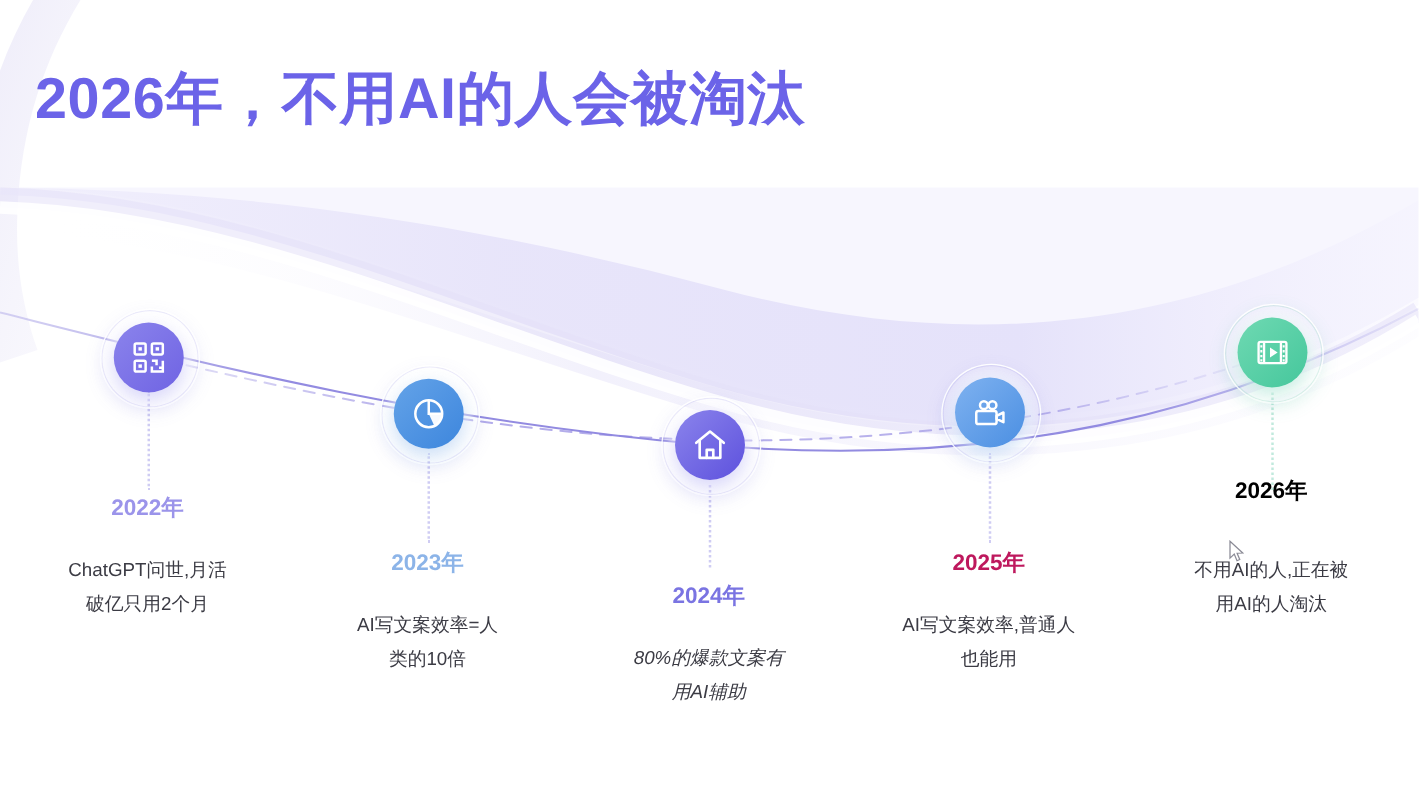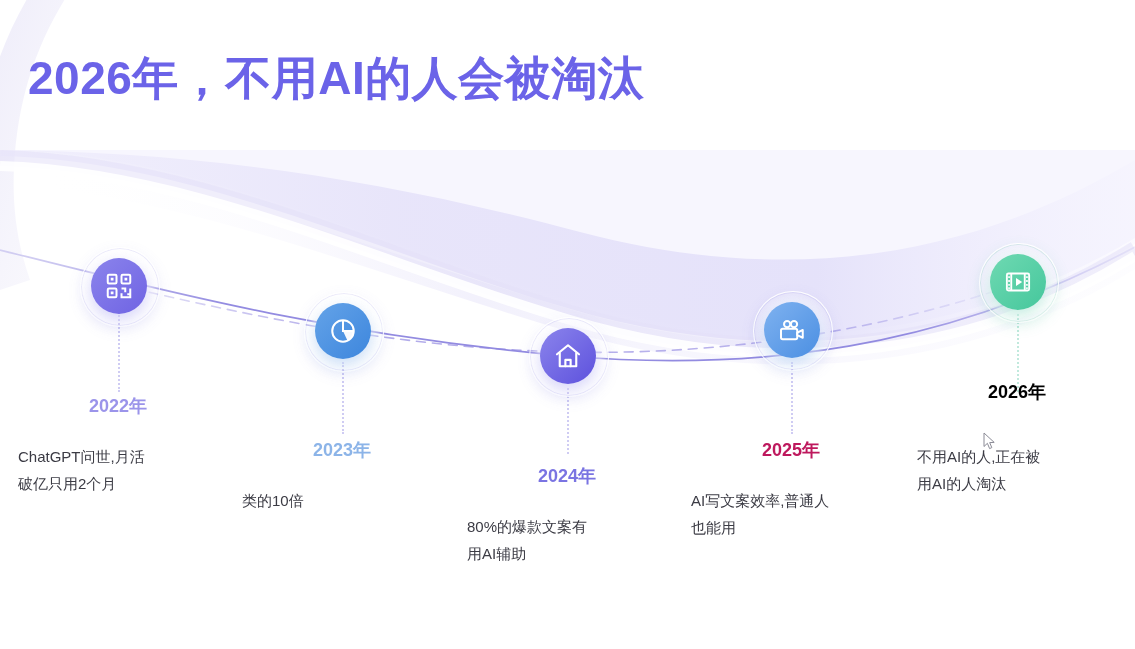--- a/index.html
+++ b/index.html
@@ -51,20 +51,21 @@
   .node-year{
     position:absolute;
     font-size:18px;font-weight:bold;
     white-space:nowrap;
     text-align:center;
   }
   .node-desc{
     position:absolute;
     font-size:15px;line-height:27px;
     color:#3b3b44;
+    text-align:center;
     white-space:nowrap;
   }
   .node-desc span{display:block;}
 
   
   .cursor{position:absolute;width:13px;height:19px;z-index:40;}
 </style>
 </head>
 <body>
 
@@ -164,36 +165,37 @@
     <div class="node-halo" style="left:304px;top:292px;"></div>
     <div class="node-circle" style="left:315px;top:303px;background:linear-gradient(135deg,#64a3e8 0%,#3d86dd 100%);box-shadow:0 6px 16px rgba(61,134,221,.28);">
       <svg class="node-icon" viewBox="0 0 24 24" fill="none" stroke="#ffffff" stroke-width="1.6">
         <circle cx="12" cy="12" r="8.6"></circle>
         <path d="M12 3.4V12h8.6"></path>
         <path d="M12 12 L20.6 12 A8.6 8.6 0 0 1 15.6 19.8 Z" fill="#ffffff" stroke="none" opacity="0.95"></path>
       </svg>
     </div>
     <div class="node-year" style="left:242px;top:438px;width:200px;color:#8cb4e8;">2023年</div>
     <div class="node-desc" style="left:242px;top:487px;width:200px;">
+      <span>AI写文案效率=人</span>
       <span>类的10倍</span>
     </div>
   </div>
 
   <div class="node">
     <div class="node-stem" style="left:567px;top:388px;height:66px;"></div>
     <div class="node-halo" style="left:529px;top:317px;"></div>
     <div class="node-circle" style="left:540px;top:328px;background:linear-gradient(135deg,#8b84ec 0%,#5d51dd 100%);">
       <svg class="node-icon" viewBox="0 0 24 24" fill="none" stroke="#ffffff" stroke-width="1.7" stroke-linejoin="round" stroke-linecap="round">
         <path d="M3.2 10.6 12 3.4l8.8 7.2"></path>
         <path d="M5.4 9.6v10.6h13.2V9.6"></path>
         <path d="M9.9 20.2v-5.1h4.2v5.1"></path>
       </svg>
     </div>
     <div class="node-year" style="left:467px;top:464px;width:200px;color:#7a74e2;">2024年</div>
-    <div class="node-desc" style="left:467px;top:513px;width:200px;">
+    <div class="node-desc" style="left:467px;top:513px;width:200px;font-style:italic;">
       <span>80%的爆款文案有</span>
       <span>用AI辅助</span>
     </div>
   </div>
 
   <div class="node">
     <div class="node-stem" style="left:791px;top:362px;height:72px;"></div>
     <div class="node-halo" style="left:753px;top:291px;"></div>
     <div class="node-circle" style="left:764px;top:302px;background:linear-gradient(135deg,#7fb2f0 0%,#4b8fe2 100%);box-shadow:0 6px 16px rgba(75,143,226,.28);">
       <svg class="node-icon" viewBox="0 0 24 24" fill="none" stroke="#ffffff" stroke-width="1.6" stroke-linejoin="round" stroke-linecap="round">

